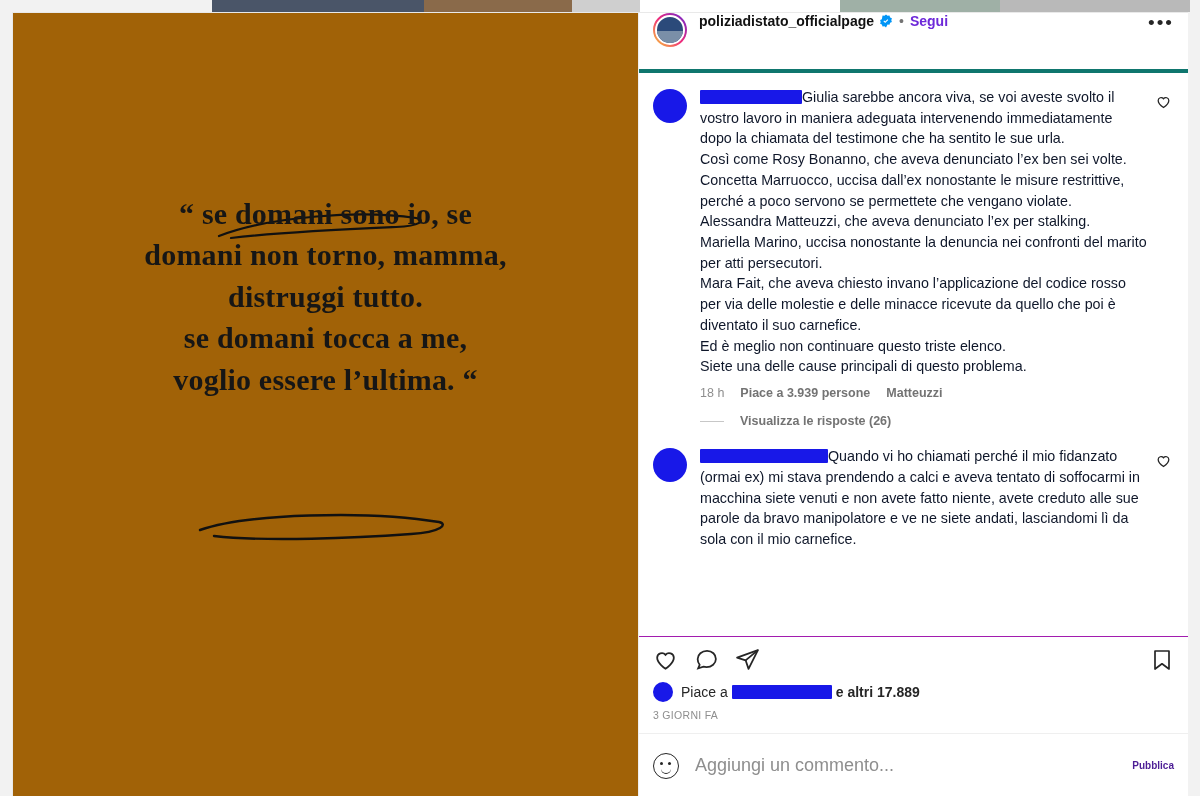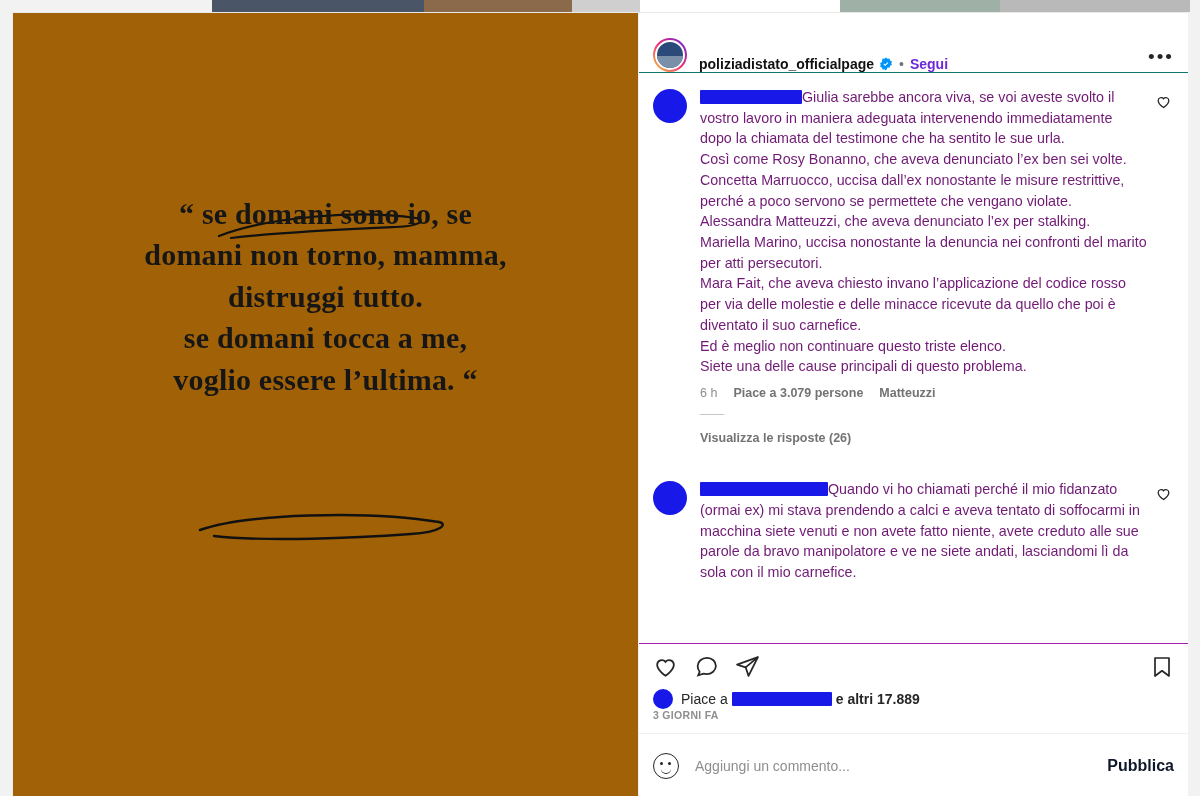--- a/index.html
+++ b/index.html
@@ -68,23 +68,23 @@
     width: 549px;
     height: 784px;
     display: flex;
     flex-direction: column;
     background: #fff;
     flex: none;
   }
   .panel-header {
     height: 60px;
     display: flex;
-    align-items: flex-end;
+    align-items: flex-start;
     padding: 0 14px 0 14px;
-    border-bottom: 1px solid #0f766e;
+    border-bottom: 4px solid #0f766e;
     flex: none;
   }
   .avatar-ring {
     width: 34px; height: 34px; border-radius: 50%;
     background: linear-gradient(45deg,#f9ce34,#ee2a7b,#6228d7);
     display:flex; align-items:center; justify-content:center;
     flex: none;
   }
   .avatar-inner {
     width: 30px; height: 30px; border-radius: 50%;
@@ -124,21 +124,21 @@
     position: relative;
   }
   .c-avatar {
     width: 34px; height: 34px; border-radius: 50%;
     background: #1818e8; flex: none; margin-right: 13px; margin-top: 2px;
   }
   .c-body { flex: 1 1 auto; min-width: 0; padding-right: 26px; }
   .c-text {
     font-size: 14.3px;
     line-height: 1.45;
-    color: #701a75;
+    color: #0f172a;
     white-space: pre-line;
     word-wrap: break-word;
   }
   .redact {
     display: inline-block;
     background: #1818e8;
     height: 14px;
     vertical-align: -2px;
     border-radius: 1px;
   }
@@ -149,23 +149,22 @@
     font-size: 12.5px;
     color: #8e8e8e;
     display: flex; gap: 16px; align-items: center;
   }
   .c-meta .bold { font-weight: 600; color: #737373; }
   .c-like {
     position: absolute; right: 2px; top: 6px;
     color: #262626; cursor: pointer;
   }
   .replies-row {
-    display: flex; align-items: flex-start; gap: 16px;
-    margin: 14px 0 34px 47px;
-    flex-direction: column;
+    display: flex; align-items: center; gap: 16px;
+    margin: 14px 0 18px 47px;
   }
   .replies-line { width: 24px; height: 1px; background: #c7c7c7; }
   .replies-label { font-size: 12.5px; color: #737373; font-weight: 600; cursor:pointer; }
 
   .actions {
     border-top: 1px solid #a21caf;
     padding: 10px 14px 4px 14px;
     flex: none;
   }
   .action-row { display: flex; align-items: center; }
@@ -175,23 +174,22 @@
   .likes-row {
     display: flex; align-items: center; gap: 0;
     padding: 6px 0 0 0;
     font-size: 14px; color: #262626;
   }
   .likes-avatar { width: 20px; height: 20px; border-radius: 50%; background: #1818e8; flex:none; margin-right: 8px; }
   .likes-text { font-size: 14px; color: #262626; }
   .likes-text b { font-weight: 700; }
   .redact-inline { display:inline-block; background:#1818e8; height:14px; width:100px; vertical-align:-2px; margin: 0 4px; border-radius:1px;}
   .timeago {
-    margin-top: 0; font-size: 10.5px; color: #8e8e8e; letter-spacing: .3px; text-transform: uppercase;
+    margin-top: 7px; font-size: 10.5px; color: #8e8e8e; letter-spacing: .3px; text-transform: uppercase;
     padding-bottom: 8px;
-    font-weight: bold;
   }
   .addcomment {
     border-top: 1px solid #efefef;
     height: 64px;
     display: flex; align-items: center;
     padding: 0 14px;
     flex: none;
   }
   .emoji-btn {
     width: 26px; height: 26px; border-radius: 50%; border: 1.6px solid #262626;
@@ -201,27 +199,27 @@
     content:""; position:absolute; left:6px; top:8px; width:3px; height:3px; border-radius:50%; background:#262626;
     box-shadow: 8px 0 0 #262626;
   }
   .emoji-btn::after{
     content:""; position:absolute; left:6.5px; top:14px; width:10px; height:5px;
     border-bottom: 1.6px solid #262626; border-radius: 0 0 8px 8px;
   }
   .comment-input {
     flex: 1 1 auto;
     border: none; outline: none;
-    font-size: 14px; color: #262626;
+    font-size: 18px; color: #262626;
     margin-left: 14px;
     font-family: "Liberation Sans", sans-serif;
     background: transparent;
   }
   .comment-input::placeholder { color: #8e8e8e; }
-  .publish { color: #0f172a; font-size: 16px; font-weight: 600; cursor: pointer; }
+  .publish { color: #4c1d95; font-size: 10px; font-weight: 600; cursor: pointer; }
 </style>
 </head>
 <body>
 
 <div class="page">
 
   <div class="top-strip">
     <div class="band-a"></div>
     <div class="band-b"></div>
     <div class="band-c"></div>
@@ -276,22 +274,22 @@
           <div class="c-body">
             <div class="c-text"><span class="redact r1"></span><span>Giulia sarebbe ancora viva, se voi aveste svolto il vostro lavoro in maniera adeguata intervenendo immediatamente dopo la chiamata del testimone che ha sentito le sue urla.
 Così come Rosy Bonanno, che aveva denunciato l’ex ben sei volte.
 Concetta Marruocco, uccisa dall’ex nonostante le misure restrittive, perché a poco servono se permettete che vengano violate.
 Alessandra Matteuzzi, che aveva denunciato l’ex per stalking.
 Mariella Marino, uccisa nonostante la denuncia nei confronti del marito per atti persecutori.
 Mara Fait, che aveva chiesto invano l’applicazione del codice rosso per via delle molestie e delle minacce ricevute da quello che poi è diventato il suo carnefice.
 Ed è meglio non continuare questo triste elenco.
 Siete una delle cause principali di questo problema.</span></div>
             <div class="c-meta">
-              <span>6 h</span>
-              <span class="bold">Piace a 3.079 persone</span>
+              <span>18 h</span>
+              <span class="bold">Piace a 3.939 persone</span>
               <span class="bold">Matteuzzi</span>
             </div>
           </div>
           <span class="c-like">
             <svg width="17" height="17" viewBox="0 0 24 24" fill="none" stroke="#262626" stroke-width="1.8">
                 <path d="M12 20.5s-7.5-4.8-7.5-9.8A4.2 4.2 0 0 1 12 8.1a4.2 4.2 0 0 1 7.5 2.6c0 5-7.5 9.8-7.5 9.8z"></path>
               </svg>
           </span>
         </div>
 

